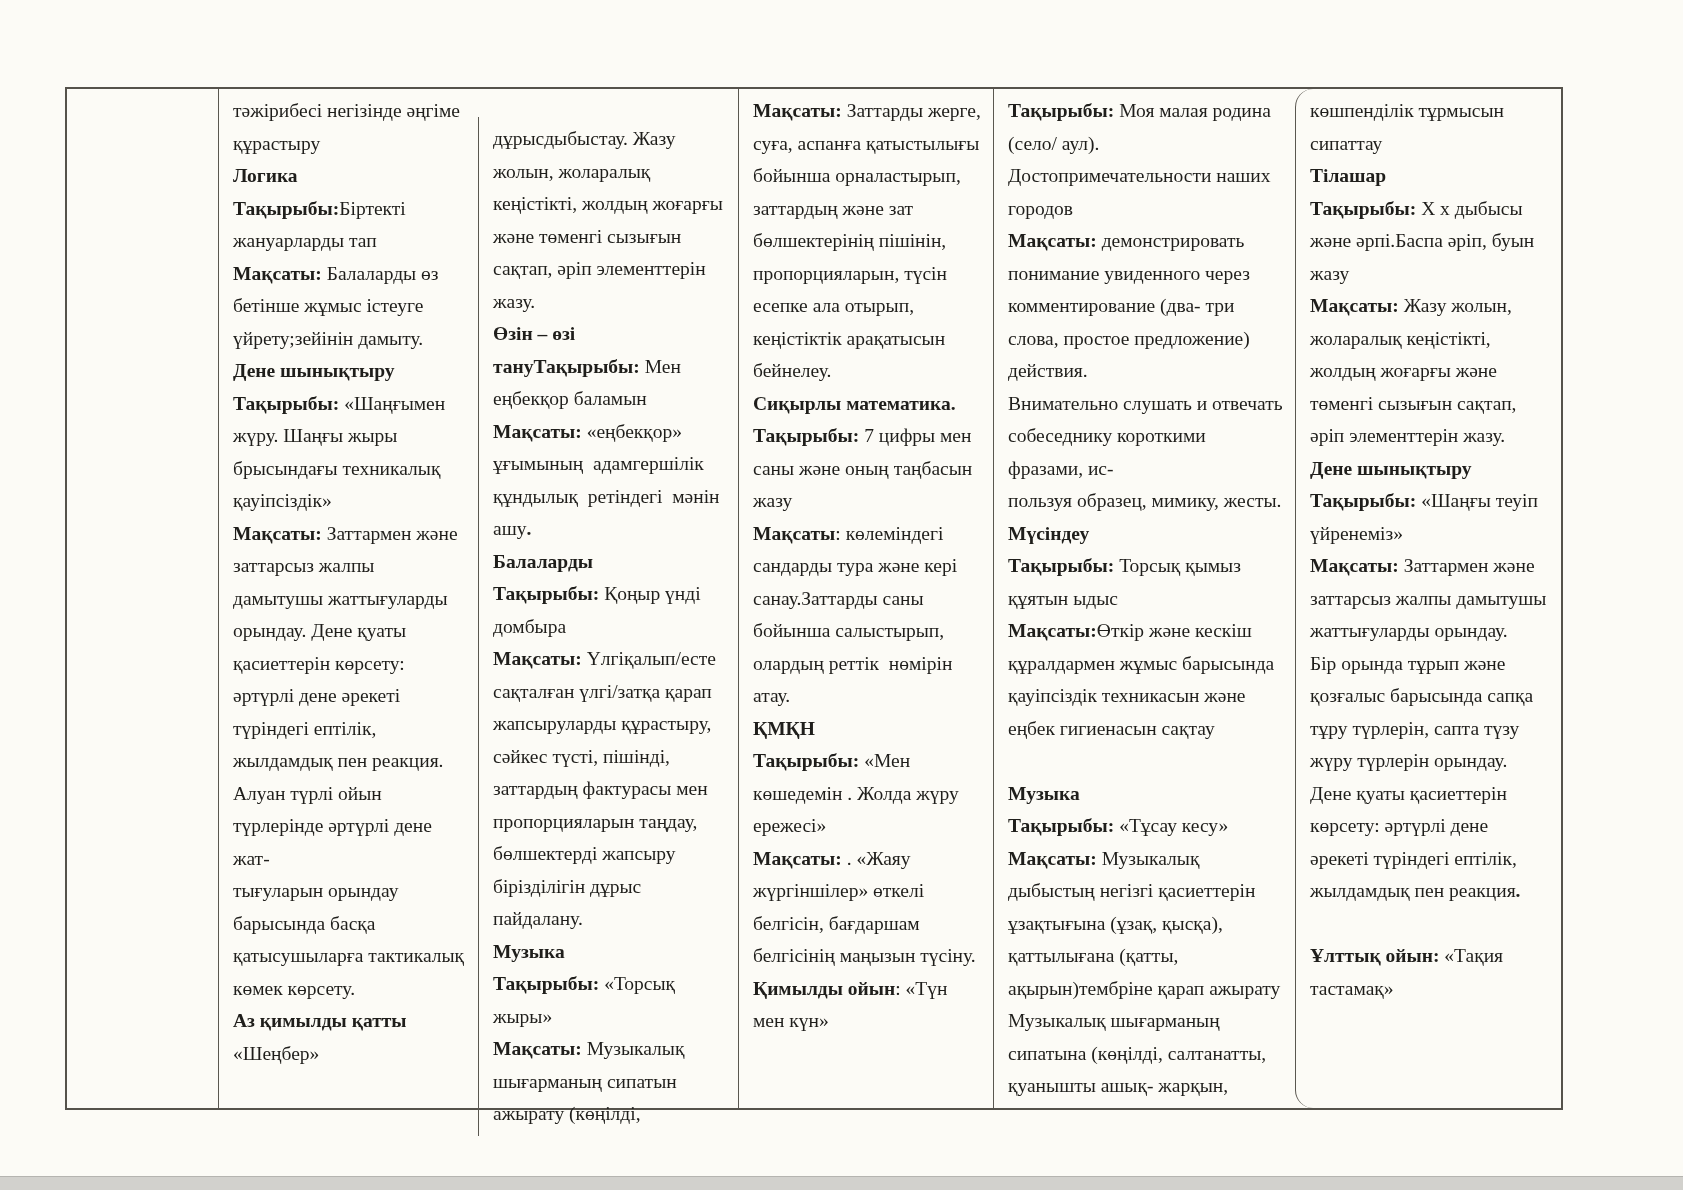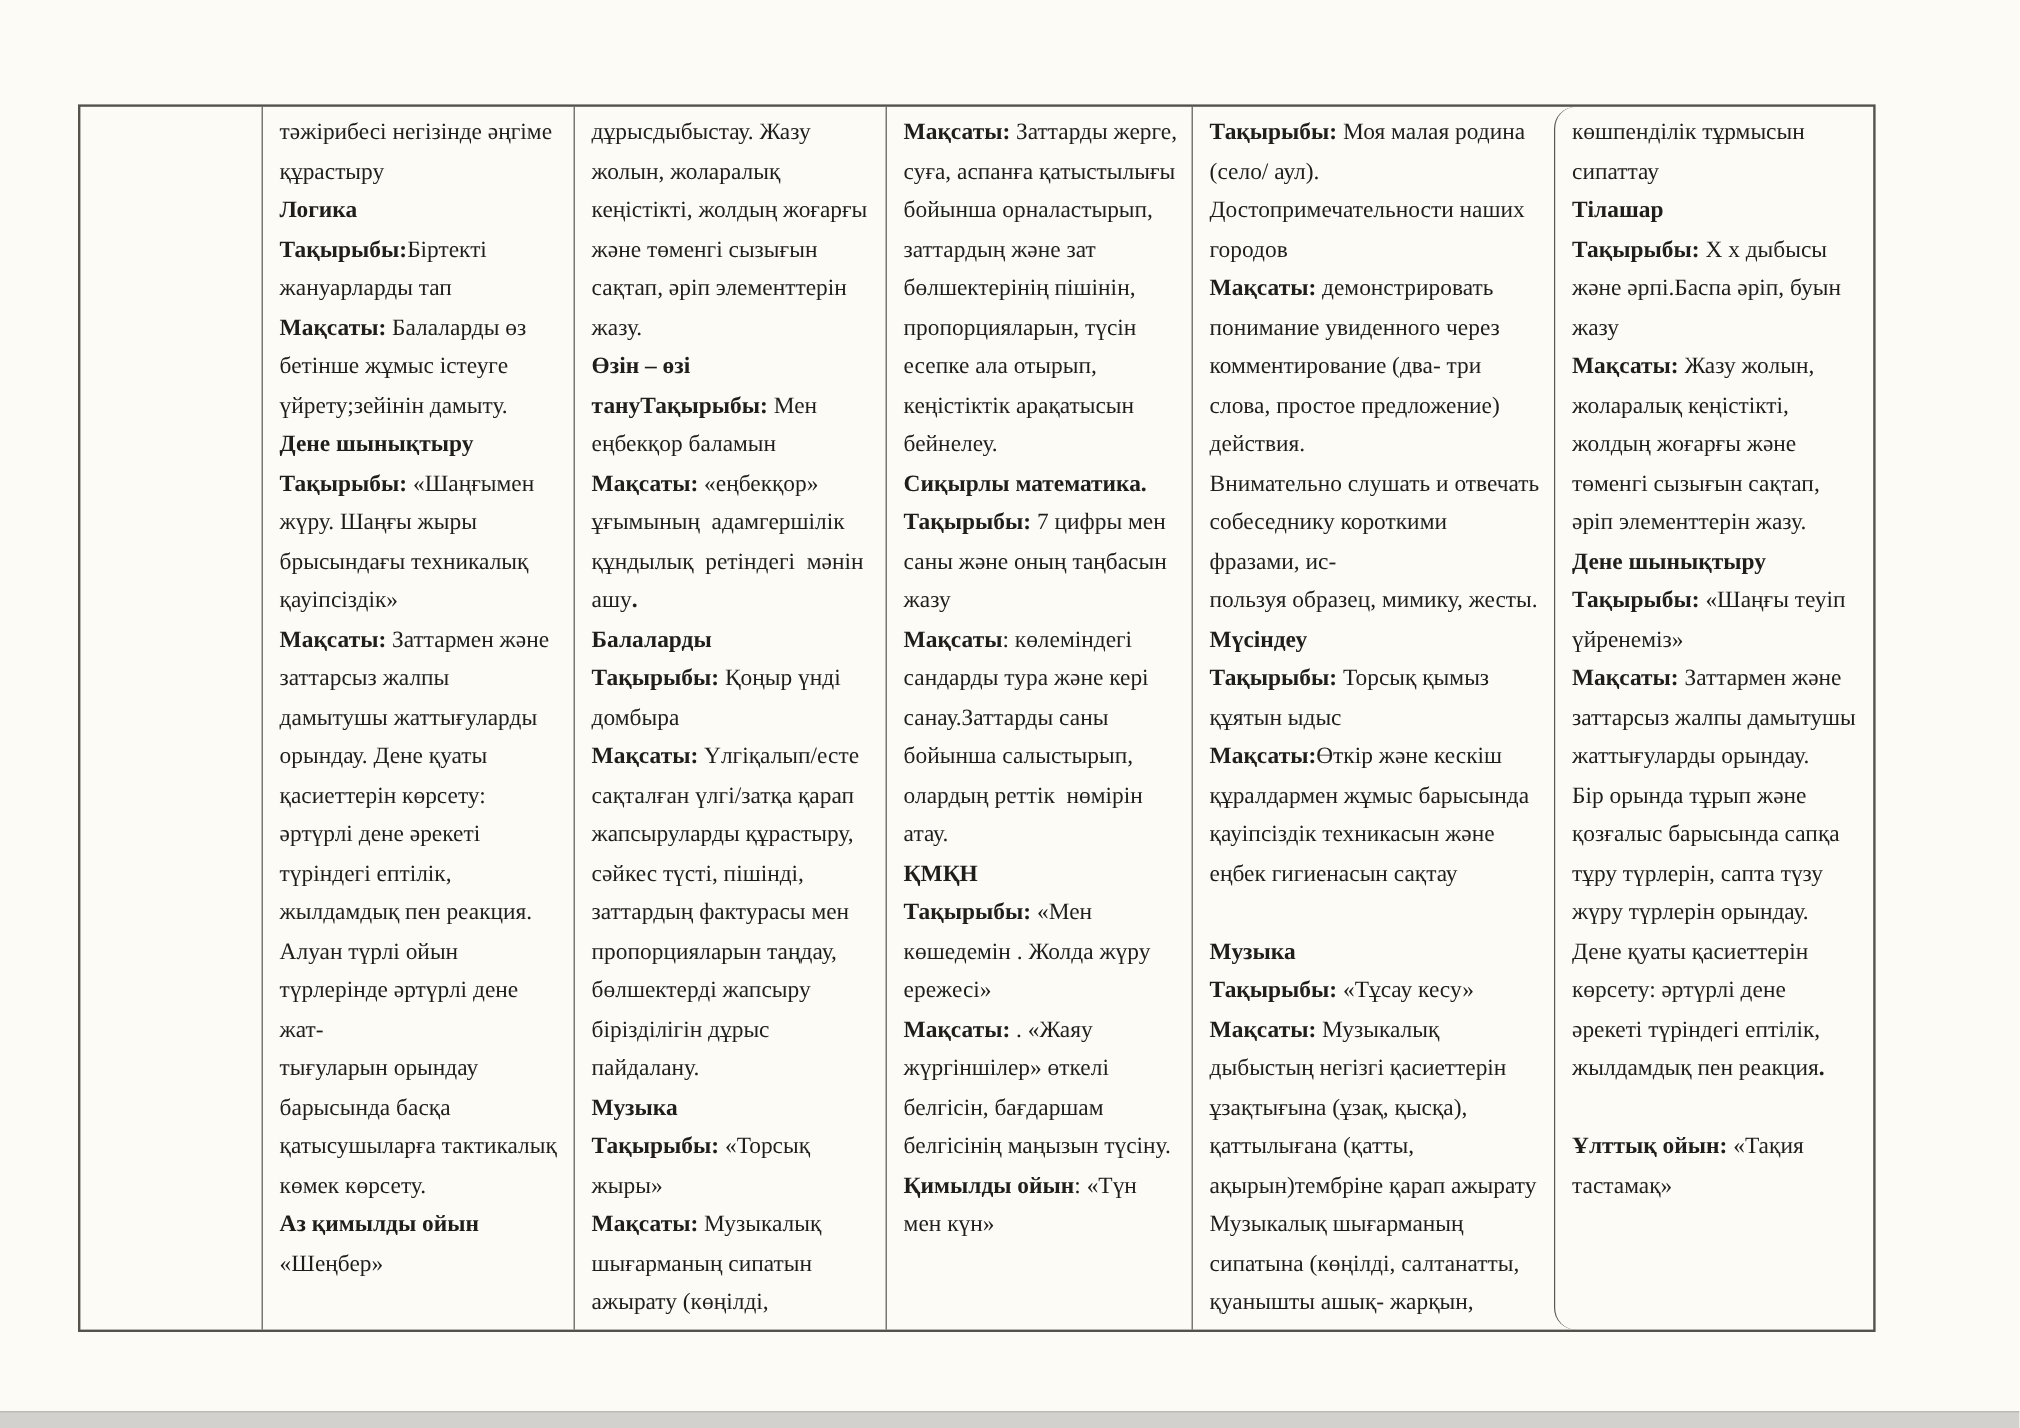--- a/index.html
+++ b/index.html
@@ -18,21 +18,21 @@
   }
   .col{
     box-sizing:border-box;height:100%;
     border-left:1.5px solid #5a5750;
     padding:6px 12px 1px 14px;
     overflow:hidden;
   }
   .col:first-child{border-left:none;}
   .c0{width:151px;}
   .c1{width:260px;}
-  .c2{width:260px;}
+  .c2{width:260px;margin-top:28px;}
   .c3{width:255px;}
   .c4{width:302px;}
   .c5{width:266px;flex:1;border-radius:18px;}
   .cell{
     white-space:pre-wrap;
     font-size:19.5px;line-height:32.5px;
     word-break:normal;
   }
   .cell .b{font-weight:bold;}
   .scan-strip{
@@ -51,21 +51,21 @@
     </div>
     <div class="col c1">
       <div class="cell"><span>тәжірибесі негізінде әңгіме құрастыру
 </span><span class="b">Логика
 </span><span class="b">Тақырыбы:</span><span>Біртекті жануарларды тап
 </span><span class="b">Мақсаты: </span><span>Балаларды өз бетінше жұмыс істеуге үйрету;зейінін дамыту.
 </span><span class="b">Дене шынықтыру
 </span><span class="b">Тақырыбы: </span><span>«Шаңғымен жүру. Шаңғы жыры брысындағы техникалық қауіпсіздік»
 </span><span class="b">Мақсаты: </span><span>Заттармен және заттарсыз жалпы дамытушы жаттығуларды орындау. Дене қуаты қасиеттерін көрсету: әртүрлі дене әрекеті түріндегі ептілік, жылдамдық пен реакция. Алуан түрлі ойын түрлерінде әртүрлі дене жат-
 тығуларын орындау барысында басқа қатысушыларға тактикалық көмек көрсету.
-</span><span class="b">Аз қимылды ойын
+</span><span class="b">Аз қимылды қатты
 </span><span>«Шеңбер»</span></div>
     </div>
     <div class="col c2">
       <div class="cell"><span>дұрысдыбыстау. Жазу жолын, жоларалық кеңістікті, жолдың жоғарғы және төменгі сызығын сақтап, әріп элементтерін жазу.
 </span><span class="b">Өзін – өзі
 тануТақырыбы: </span><span>Мен еңбекқор баламын
 </span><span class="b">Мақсаты: </span><span>«еңбекқор» ұғымының  адамгершілік құндылық  ретіндегі  мәнін ашу</span><span class="b">.
 </span><span class="b">Балаларды
 </span><span class="b">Тақырыбы: </span><span>Қоңыр үнді домбыра
 </span><span class="b">Мақсаты: </span><span>Үлгіқалып/есте сақталған үлгі/затқа қарап жапсыруларды құрастыру, сәйкес түсті, пішінді, заттардың фактурасы мен пропорцияларын таңдау, бөлшектерді жапсыру бірізділігін дұрыс пайдалану.

